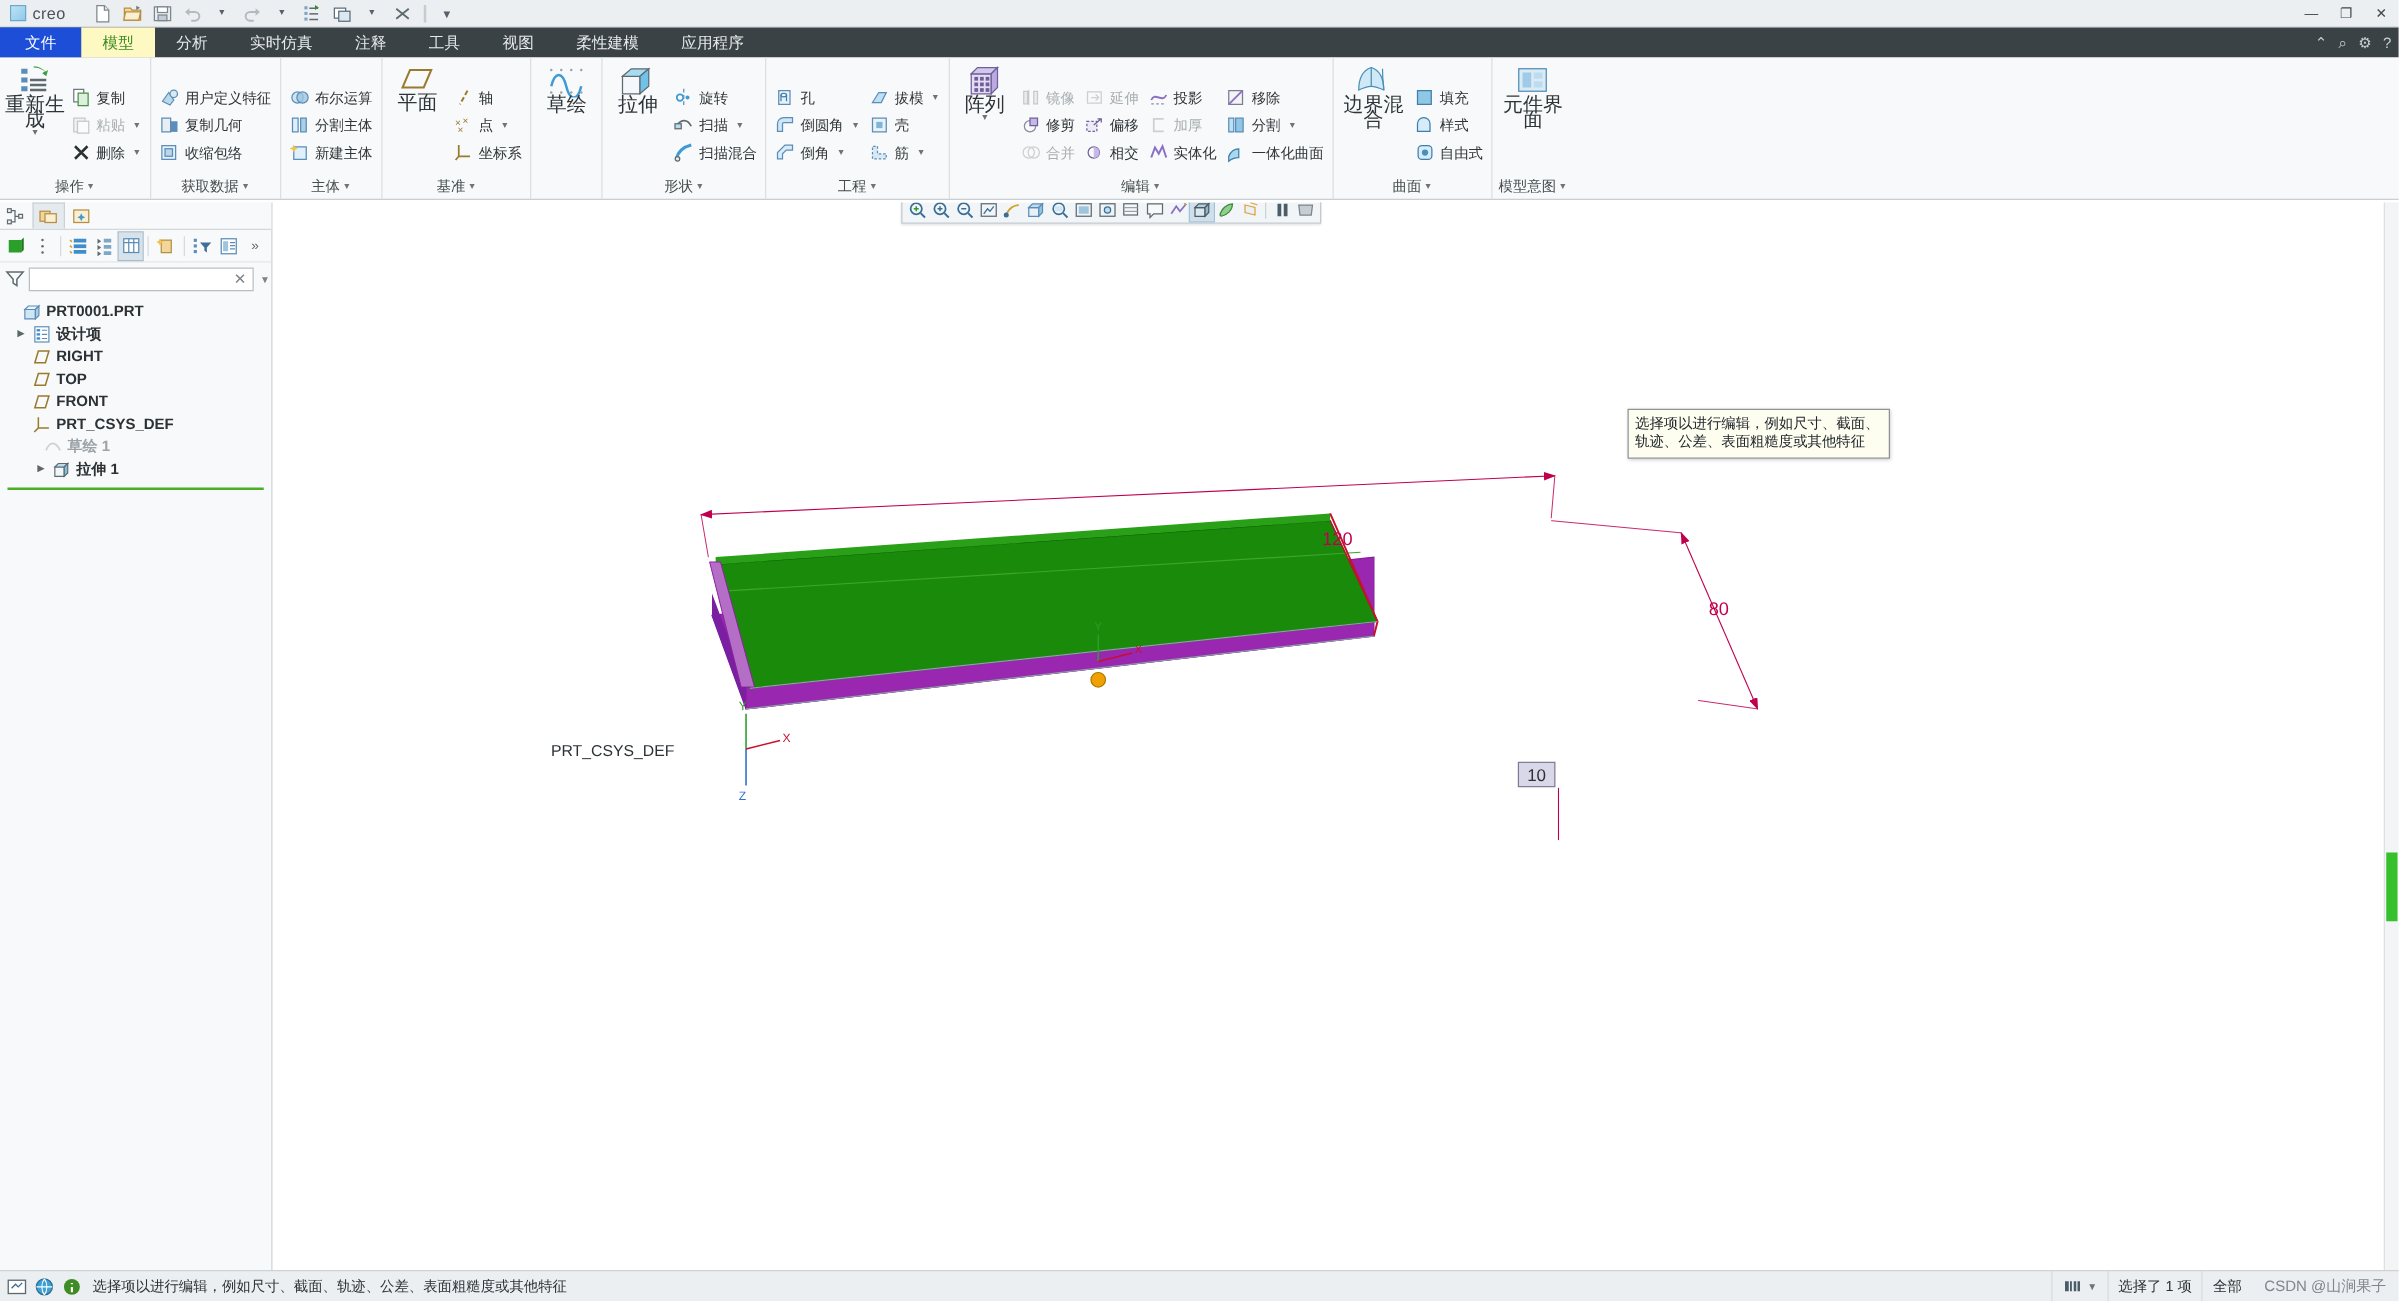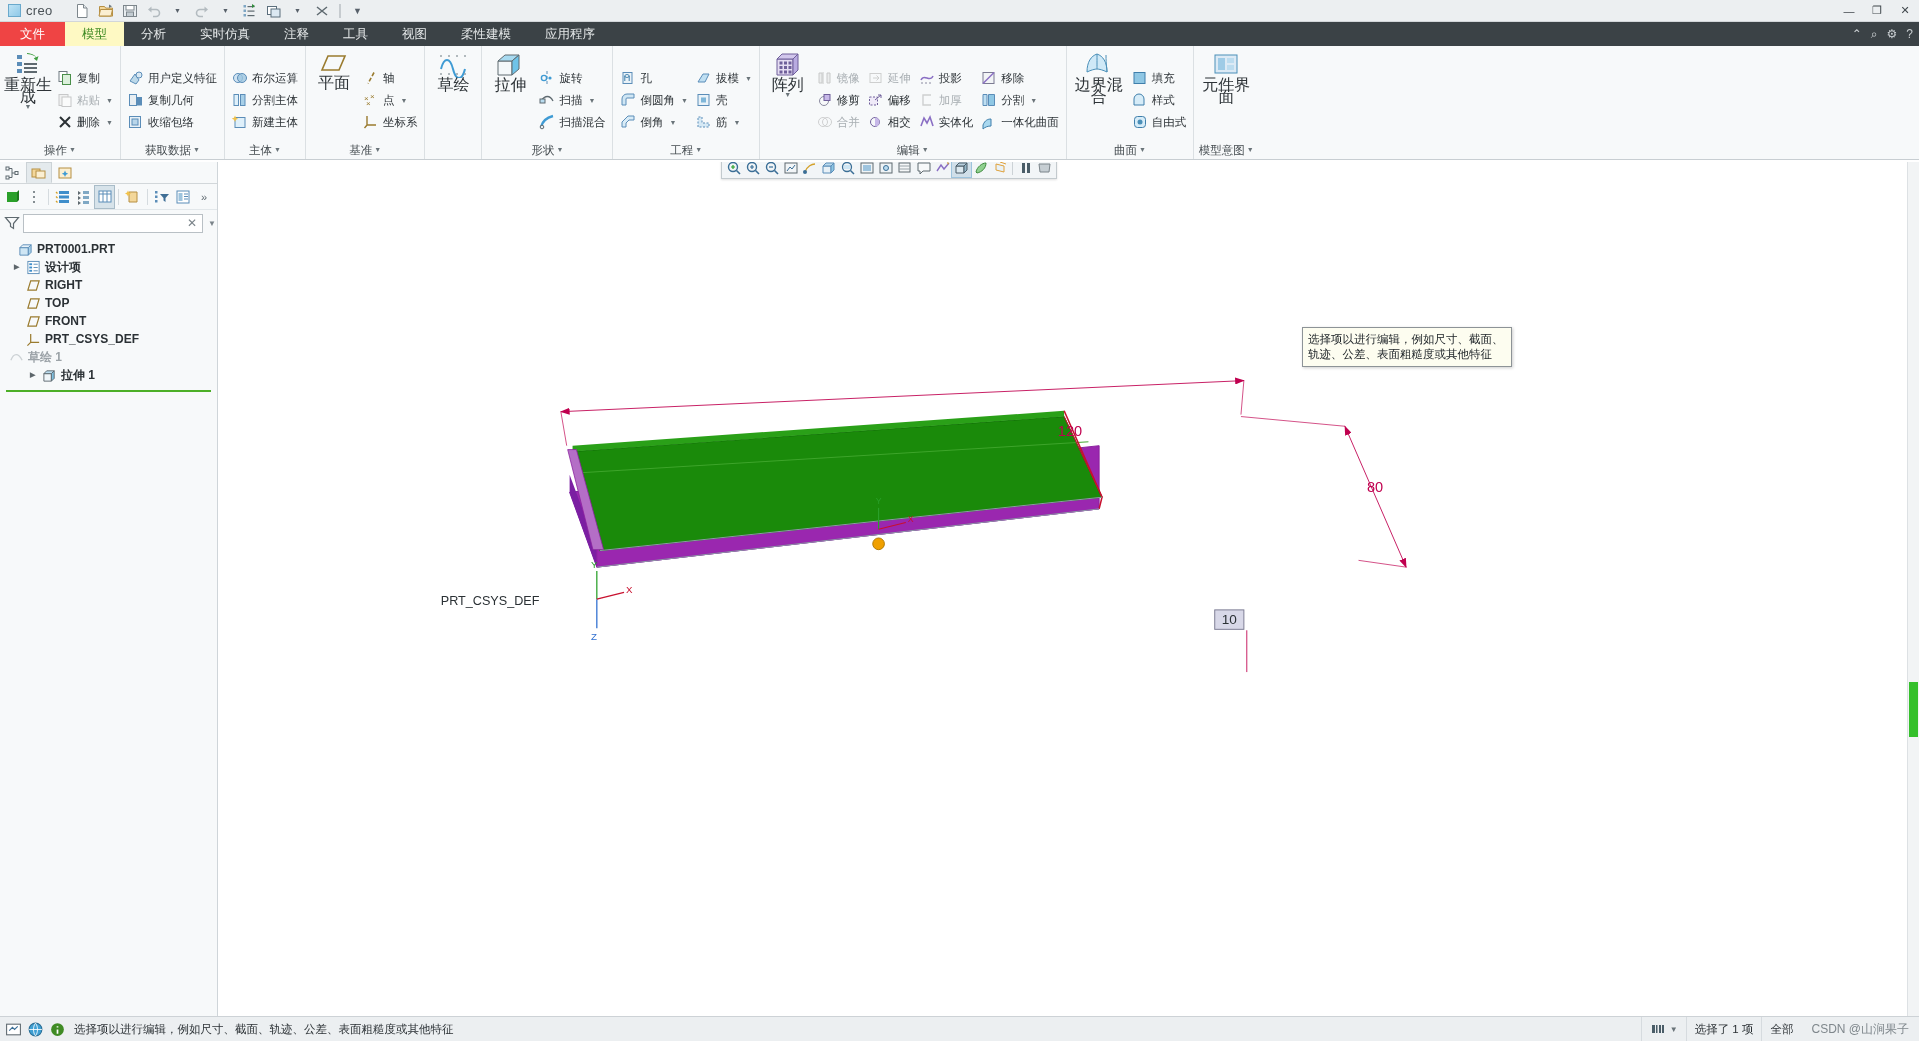--- a/index.html
+++ b/index.html
@@ -49,21 +49,21 @@
   
   #tabrow {
     height:24px; background:#3b4246; display:flex; align-items:stretch;
     position:relative;
   }
   .tab {
     display:flex;align-items:center;justify-content:center;
     padding:0 17px; color:#e6e9ea; font-size:12.5px;
     cursor:default; white-space:nowrap;
   }
-  .tab.file { background:#ef4444; color:#fff; font-weight:400; padding:0 20px; }
+  .tab.file { background:#1d4ed8; color:#fff; font-weight:400; padding:0 20px; }
   .tab.active { background:#fef9c3; color:#3f8b24; }
   .tabright { margin-left:auto; display:flex; align-items:center; padding-right:6px; gap:9px; }
   .tabright span { color:#c8cdd0; font-size:12px; cursor:default; }
 
   
   #ribbon {
     height:114px; background:#f7f9fa;
     border-bottom:1px solid #c8ced2;
     display:flex; align-items:stretch;
     position:relative;
@@ -851,21 +851,21 @@
           <path d="M5 3h9l-3 10H2z" fill="none" stroke="#9a7b2e" stroke-width="1.3"></path>
         </svg>
       <span class="tlbl">FRONT</span>
     </div>
     <div class="trow" style="padding-left:26px">
       <svg class="tico" viewBox="0 0 16 16">
           <path d="M5 2v9h9M5 11L1.5 14.5" stroke="#9a7b2e" stroke-width="1.3" fill="none"></path>
         </svg>
       <span class="tlbl">PRT_CSYS_DEF</span>
     </div>
-    <div class="trow" style="padding-left:9px">
+    <div class="trow" style="padding-left:35px">
       <svg class="tico" viewBox="0 0 16 16" style="opacity:.45">
           <path d="M2 11c3-8 8-8 12 0" fill="none" stroke="#9aa3a8" stroke-width="1.4"></path>
         </svg>
       <span class="tlbl gray">草绘 1</span>
     </div>
     <div class="trow" style="padding-left:30px">
       <span class="arrow">▶</span>
       <svg class="tico" viewBox="0 0 16 16">
           <path d="M2 6h8v8H2z" fill="#f0f6fa" stroke="#5f6a70"></path>
           <path d="M2 6l3-3h8l-3 3z" fill="#b9dcef" stroke="#5f6a70"></path>

